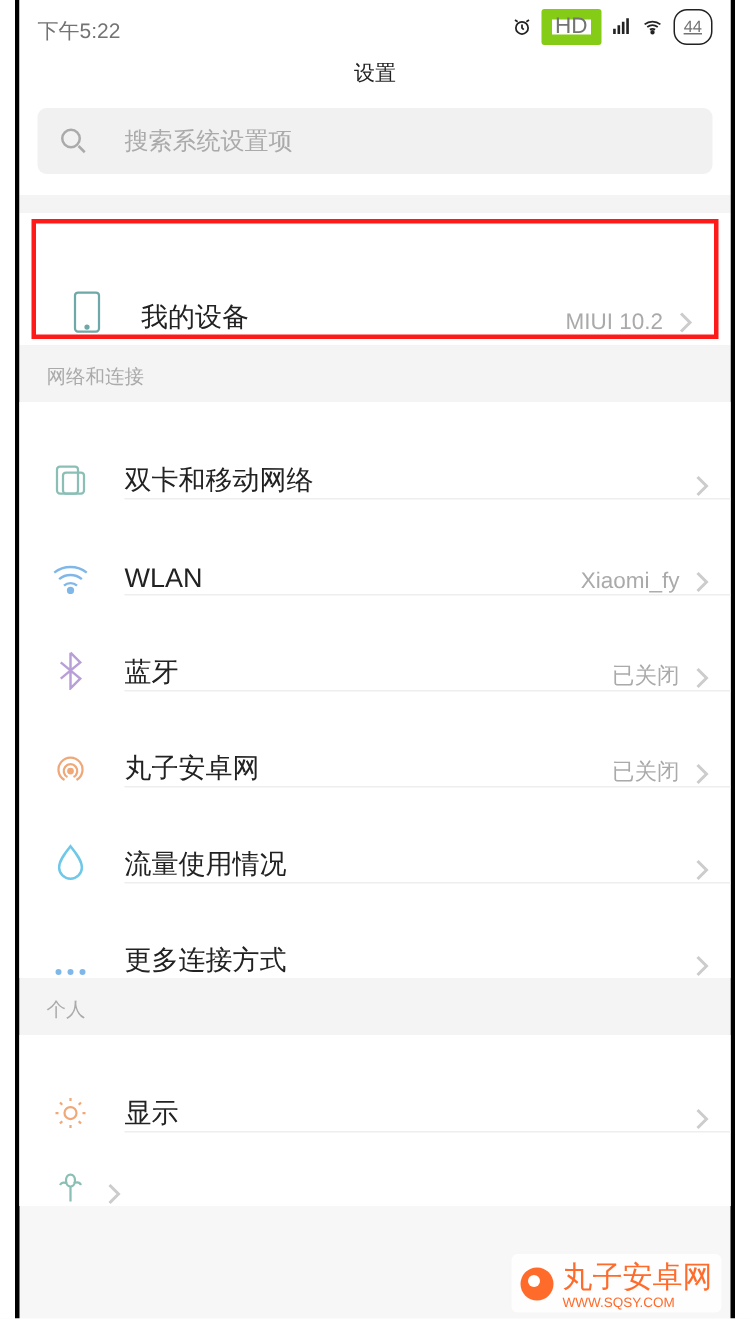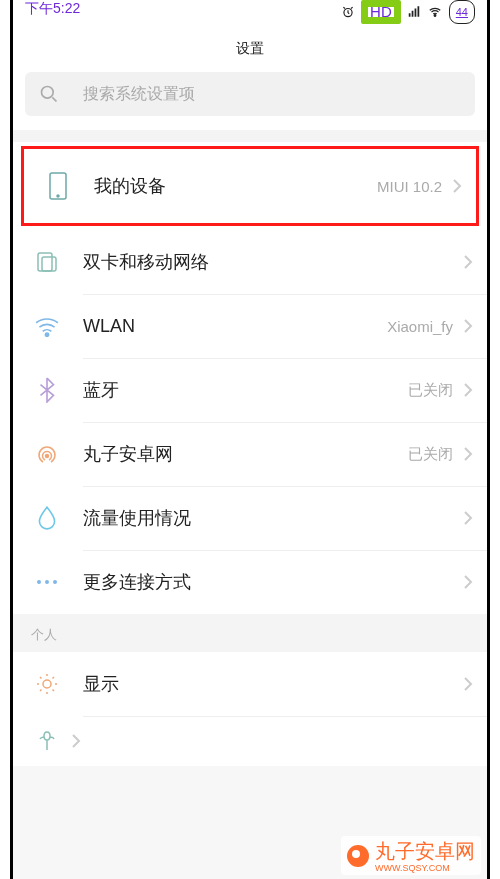--- a/index.html
+++ b/index.html
@@ -12,24 +12,24 @@
       height: 879px;
       background: #f7f7f7;
       display: flex;
       flex-direction: column;
       position: relative;
     }
     .status-bar {
       height: 30px;
       background: #fff;
       display: flex;
-      align-items: flex-start;
+      align-items: flex-end;
       padding: 0 12px;
       font-size: 14px;
-      color: #6d28d9;
+      color: #737373;
       justify-content: space-between;
     }
     .status-right { display: flex; align-items: center; gap: 6px; font-size: 12px; }
     .battery-pill {
       border: 1.5px solid #222;
       border-radius: 9px;
       padding: 4px 6px;
       font-size: 11px;
       line-height: 14px;
       display: inline-flex;
@@ -62,21 +62,21 @@
     .section-gap { height: 12px; background: #f4f4f4; }
     .section-header {
       font-size: 13px;
       color: #aaa;
       padding: 12px 18px 8px;
       background: #f4f4f4;
     }
     .list { background: #fff; }
     .row {
       display: flex;
-      align-items: center;
+      align-items: flex-end;
       padding: 0 14px;
       height: 64px;
       background: #fff;
       position: relative;
     }
     .row + .row::before {
       content: "";
       position: absolute;
       left: 70px;
       right: 0;
@@ -190,20 +190,21 @@
       <span class="row-label">我的设备</span>
       <span class="row-value">MIUI 10.2</span>
       <span class="chevron">
         <svg width="10" height="16" viewBox="0 0 10 16" fill="none" stroke="#ccc" stroke-width="2">
             <path d="M2 2l6 6-6 6"></path>
           </svg>
       </span>
     </div>
   </div>
 
+  <div class="section-header">网络和连接</div>
 
   <div class="list">
     <div class="row">
       <span class="row-icon">
         <svg width="24" height="24" viewBox="0 0 24 24" fill="none" stroke="#8bbfb5" stroke-width="1.5">
             <rect x="3" y="3" width="14" height="18" rx="2"></rect>
             <rect x="7" y="7" width="14" height="14" rx="2"></rect>
           </svg>
       </span>
       <span class="row-label">双卡和移动网络</span>

